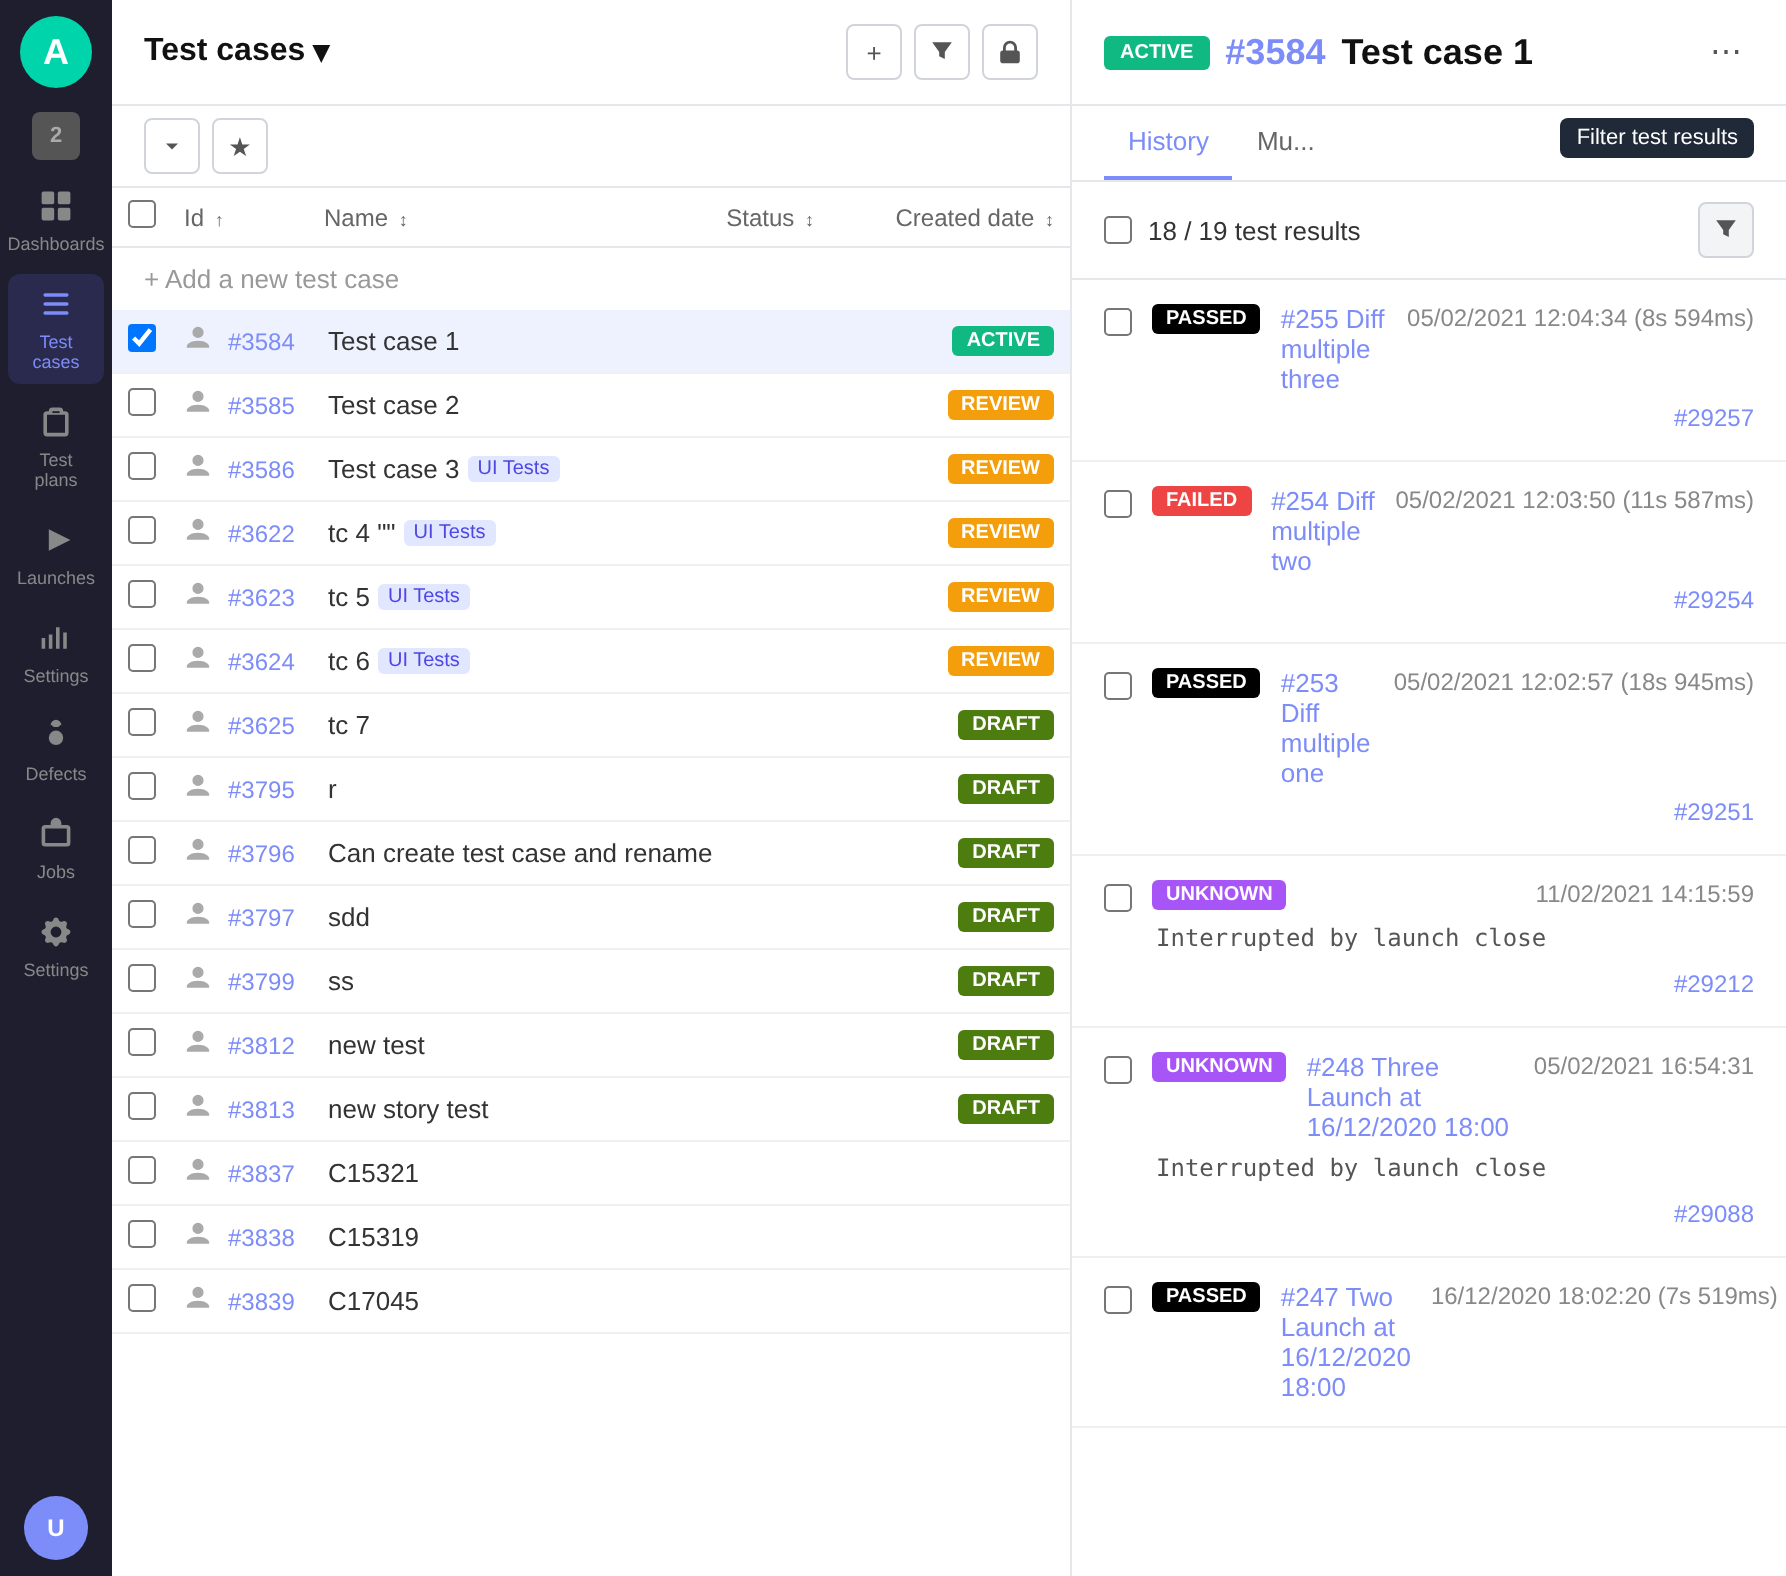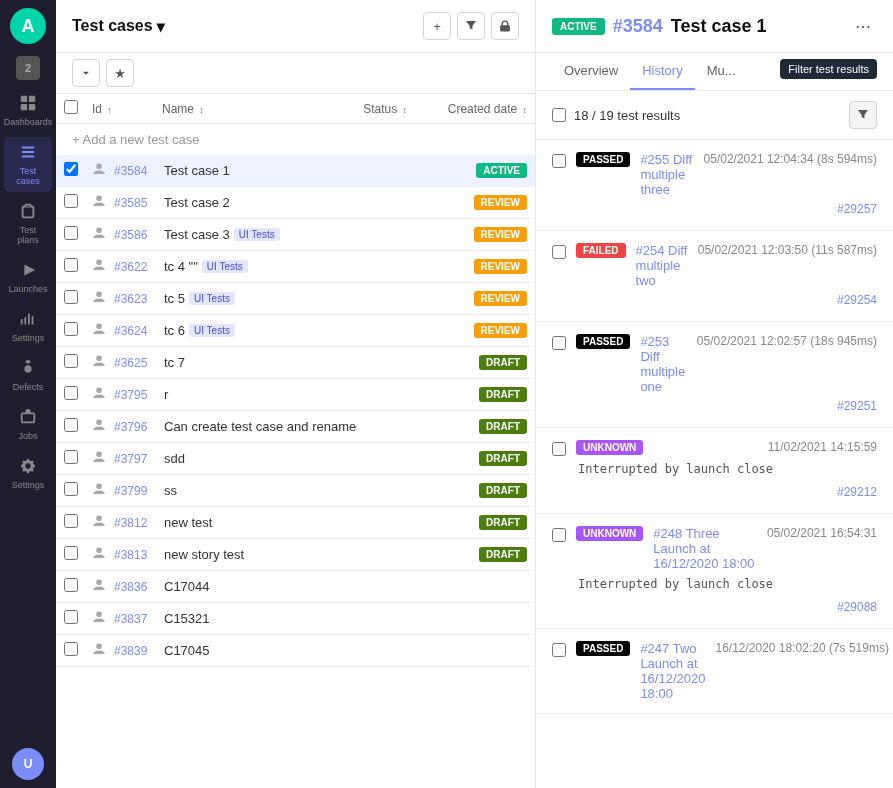--- a/index.html
+++ b/index.html
@@ -457,39 +457,39 @@
   </div>
       <div class="test-row">
     <div class="col-checkbox">
       <input type="checkbox" style="">
     </div>
     <div class="col-icon">
       <svg width="14" height="14" viewBox="0 0 20 20" fill="#aaa">
             <path d="M10 10a4 4 0 100-8 4 4 0 000 8zm0 2c-5 0-8 2.24-8 4v1h16v-1c0-1.76-3-4-8-4z"></path>
           </svg>
     </div>
-    <div class="col-id">#3836</div>
-    <div class="col-name">
-      <span>C17044</span>
+    <div class="col-id">#3837</div>
+    <div class="col-name">
+      <span>C15321</span>
 
     </div>
     <div class="col-status"></div>
   </div>
       <div class="test-row">
     <div class="col-checkbox">
       <input type="checkbox" style="">
     </div>
     <div class="col-icon">
       <svg width="14" height="14" viewBox="0 0 20 20" fill="#aaa">
             <path d="M10 10a4 4 0 100-8 4 4 0 000 8zm0 2c-5 0-8 2.24-8 4v1h16v-1c0-1.76-3-4-8-4z"></path>
           </svg>
     </div>
-    <div class="col-id">#3837</div>
-    <div class="col-name">
-      <span>C15321</span>
+    <div class="col-id">#3838</div>
+    <div class="col-name">
+      <span>C15319</span>
 
     </div>
     <div class="col-status"></div>
   </div>
       <div class="test-row">
     <div class="col-checkbox">
       <input type="checkbox" style="">
     </div>
     <div class="col-icon">
       <svg width="14" height="14" viewBox="0 0 20 20" fill="#aaa">
@@ -508,21 +508,20 @@
 
 <div class="right-panel">
   <div class="right-header">
     <span class="right-header-badge badge" style="background:#10b981;color:white;">ACTIVE</span>
     <span class="right-header-id">#3584</span>
     <span class="right-header-title">Test case 1</span>
     <div class="right-header-menu icon-btn" style="border:none; font-size:16px;">⋯</div>
   </div>
 
   <div class="tabs" style="position:relative;">
-    <div class="tab">Overview</div>
     <div class="tab active">History</div>
     <div class="tab">Mu...</div>
     <div class="filter-tooltip">Filter test results</div>
   </div>
 
   <div class="history-toolbar">
     <input type="checkbox" style="">
     <span class="history-count">18 / 19 test results</span>
     <div class="history-filter-btn">
       <svg width="14" height="14" viewBox="0 0 20 20" fill="currentColor">

